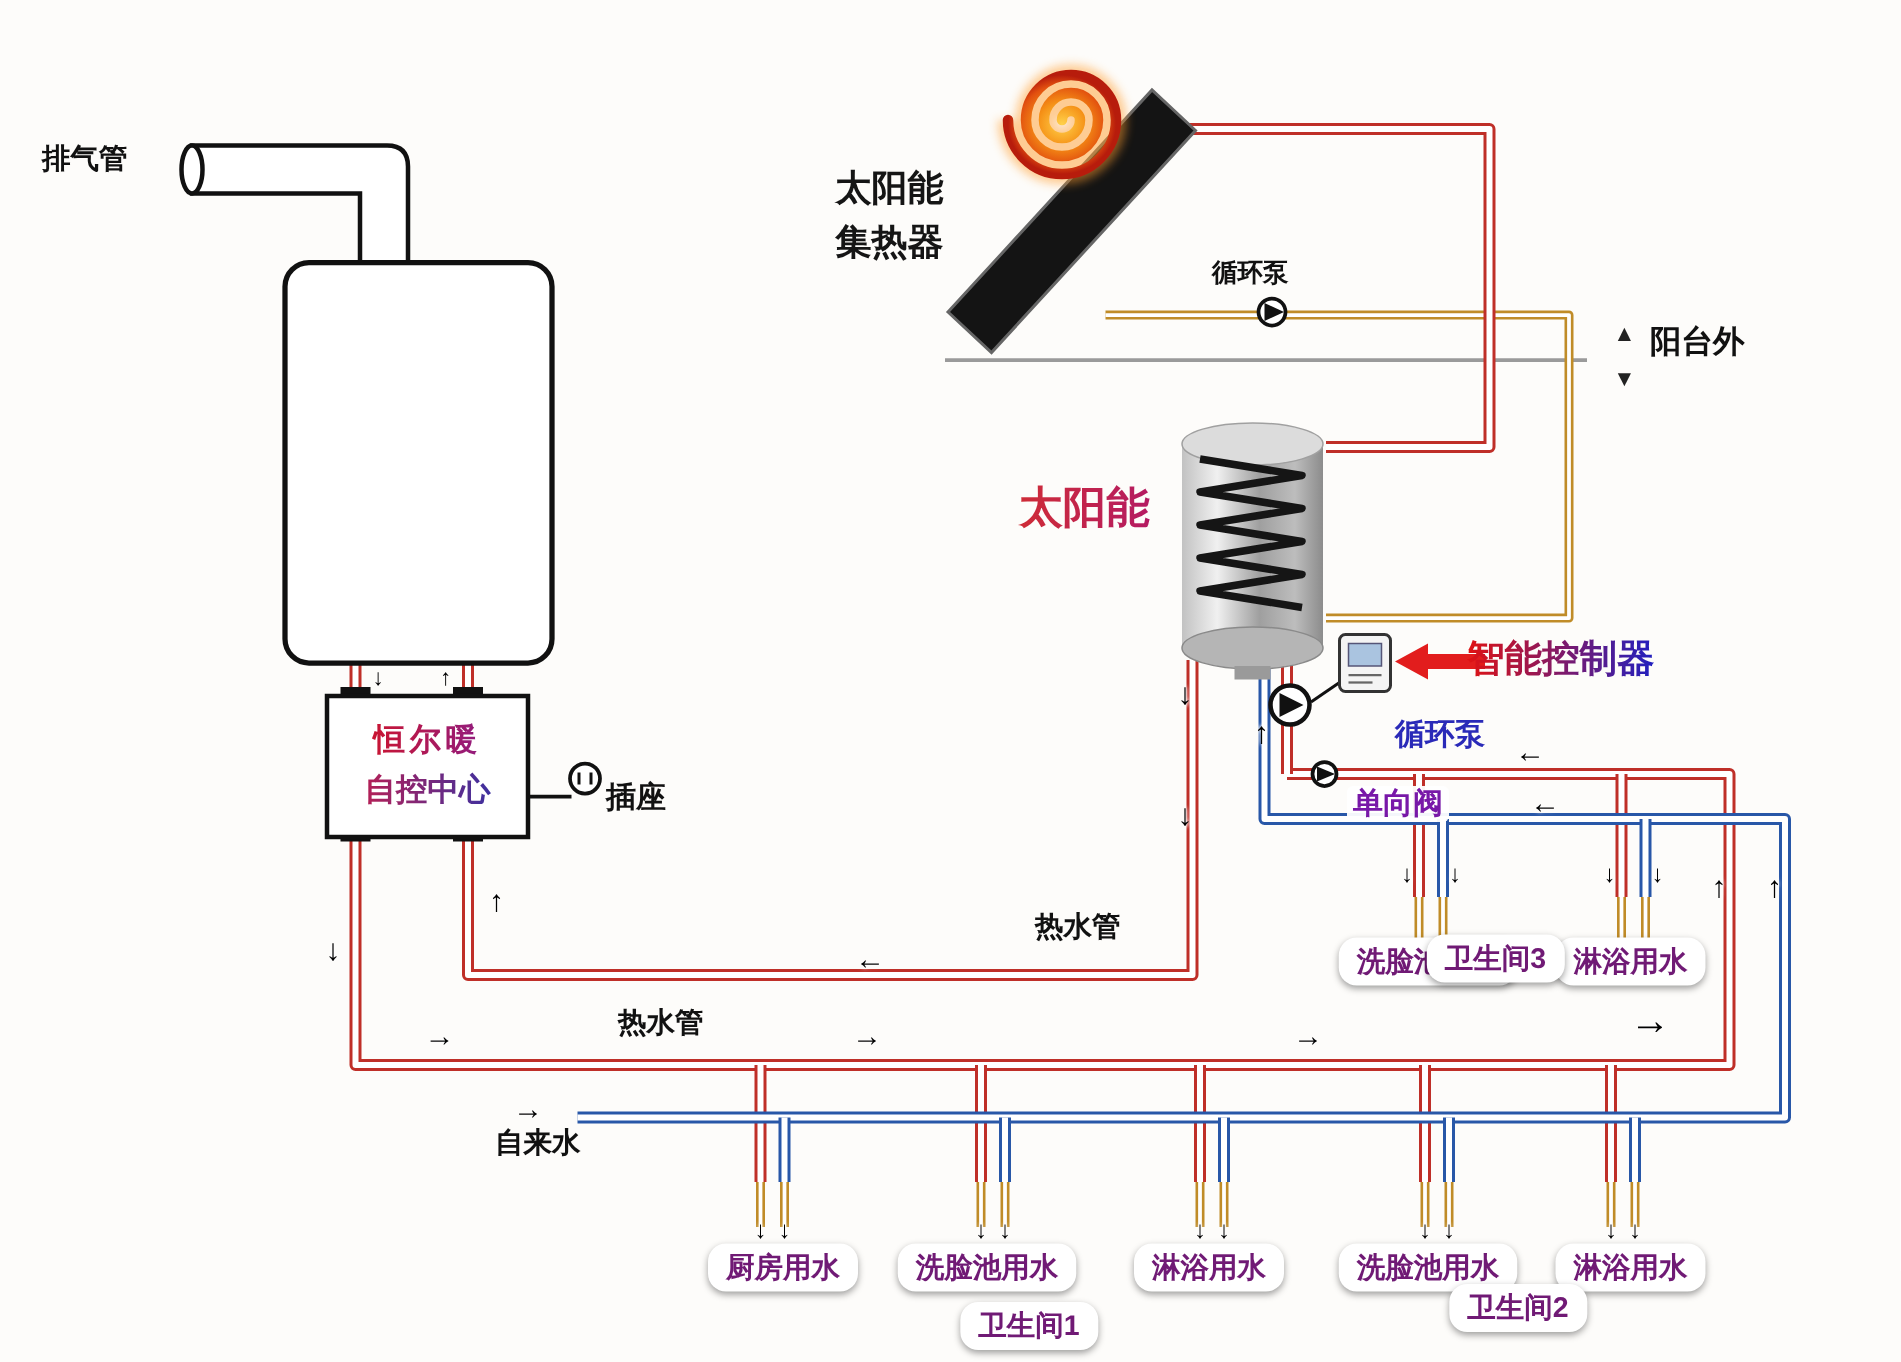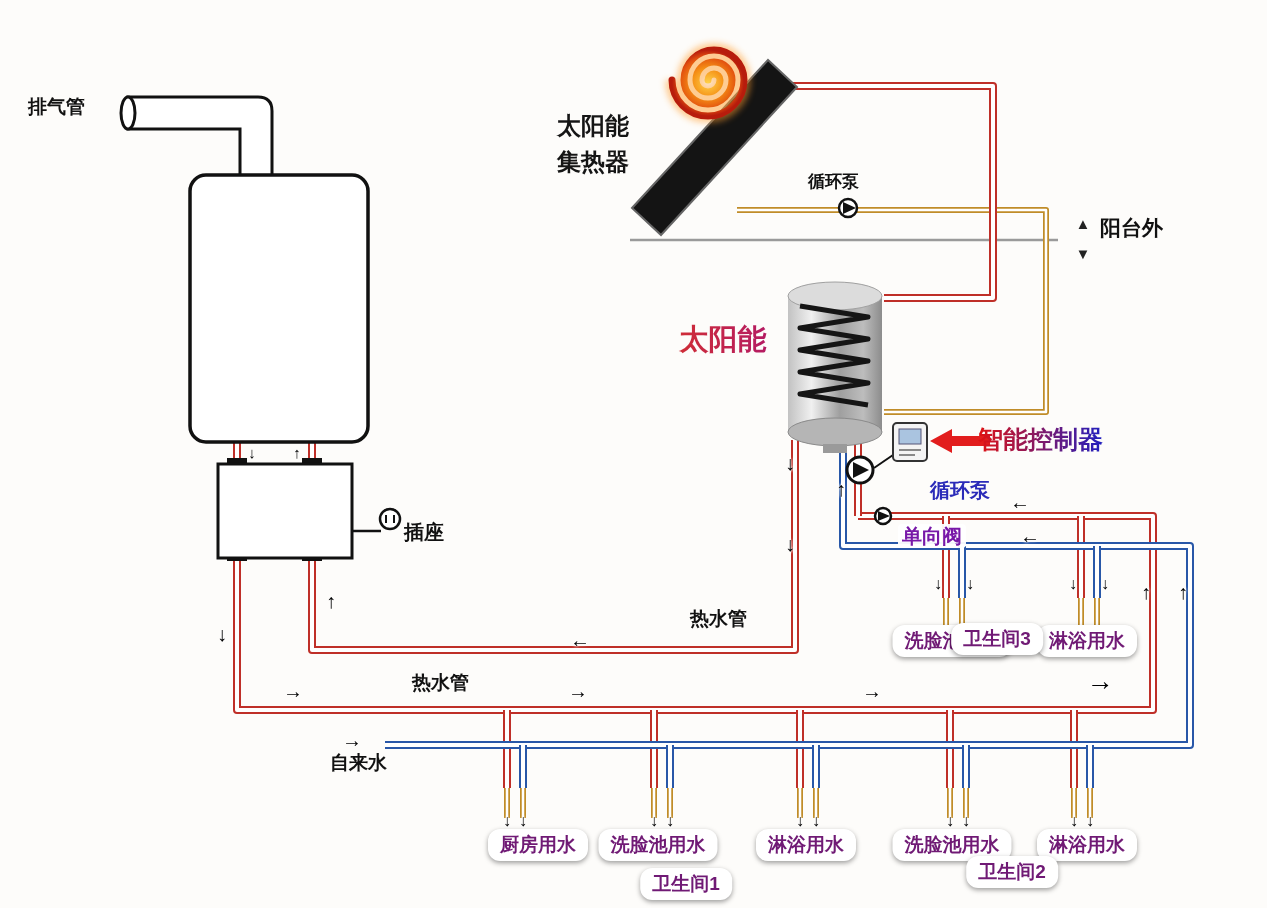--- a/index.html
+++ b/index.html
@@ -167,20 +167,24 @@
   </g>
 
   <polygon points="930,441 952,429 952,436 990,436 990,446 952,446 952,453" fill="#e21d1d"></polygon>
 </svg>
 
 <div class="lbl" style="left:28px;top:96px;font-size:19px;">排气管</div>
 
 <div class="lbl" style="left:190px;top:248px;width:178px;text-align:center;font-size:40px;line-height:1.5;">
 </div>
 
+<div class="lbl" style="left:218px;top:478px;width:134px;text-align:center;font-size:21px;line-height:1.55;">
+  <div class="gt g1" style="letter-spacing:3px;">恒尔暖</div>
+  <div class="gt g2">自控中心</div>
+</div>
 
 <div class="lbl" style="left:404px;top:520px;font-size:20px;">插座</div>
 
 <div class="lbl" style="left:538px;top:108px;width:110px;text-align:center;font-size:24px;line-height:1.5;color:#151515;">
   <div>太阳能</div>
   <div>集热器</div>
 </div>
 
 <div class="lbl" style="left:808px;top:172px;font-size:17px;">循环泵</div>
 
@@ -195,21 +199,21 @@
 <div class="lbl gt g5" style="left:978px;top:424px;font-size:25px;">智能控制器</div>
 
 <div class="lbl" style="left:930px;top:478px;font-size:20px;color:#2a2ab8;">循环泵</div>
 
 <div class="lbl mask" style="left:898px;top:524px;font-size:20px;color:#7818a8;">单向阀</div>
 
 <div class="lbl" style="left:690px;top:608px;font-size:19px;">热水管</div>
 <div class="lbl" style="left:412px;top:672px;font-size:19px;">热水管</div>
 <div class="lbl" style="left:330px;top:752px;font-size:19px;">自来水</div>
 
-<div class="pill" style="left:538px;top:845px;">厨房用水</div>
+<div class="pill" style="left:522px;top:845px;">厨房用水</div>
 <div class="pill" style="left:658px;top:845px;">洗脸池用水</div>
 <div class="pill" style="left:806px;top:845px;">淋浴用水</div>
 <div class="pill" style="left:952px;top:845px;">洗脸池用水</div>
 <div class="pill" style="left:1087px;top:845px;">淋浴用水</div>
 <div class="pill" style="left:686px;top:884px;">卫生间1</div>
 <div class="pill" style="left:1012px;top:872px;text-align:center;">卫生间2</div>
 <div class="pill" style="left:952px;top:641px;">洗脸池用水</div>
 <div class="pill" style="left:1087px;top:641px;">淋浴用水</div>
 <div class="pill" style="left:997px;top:639px;">卫生间3</div>
 

